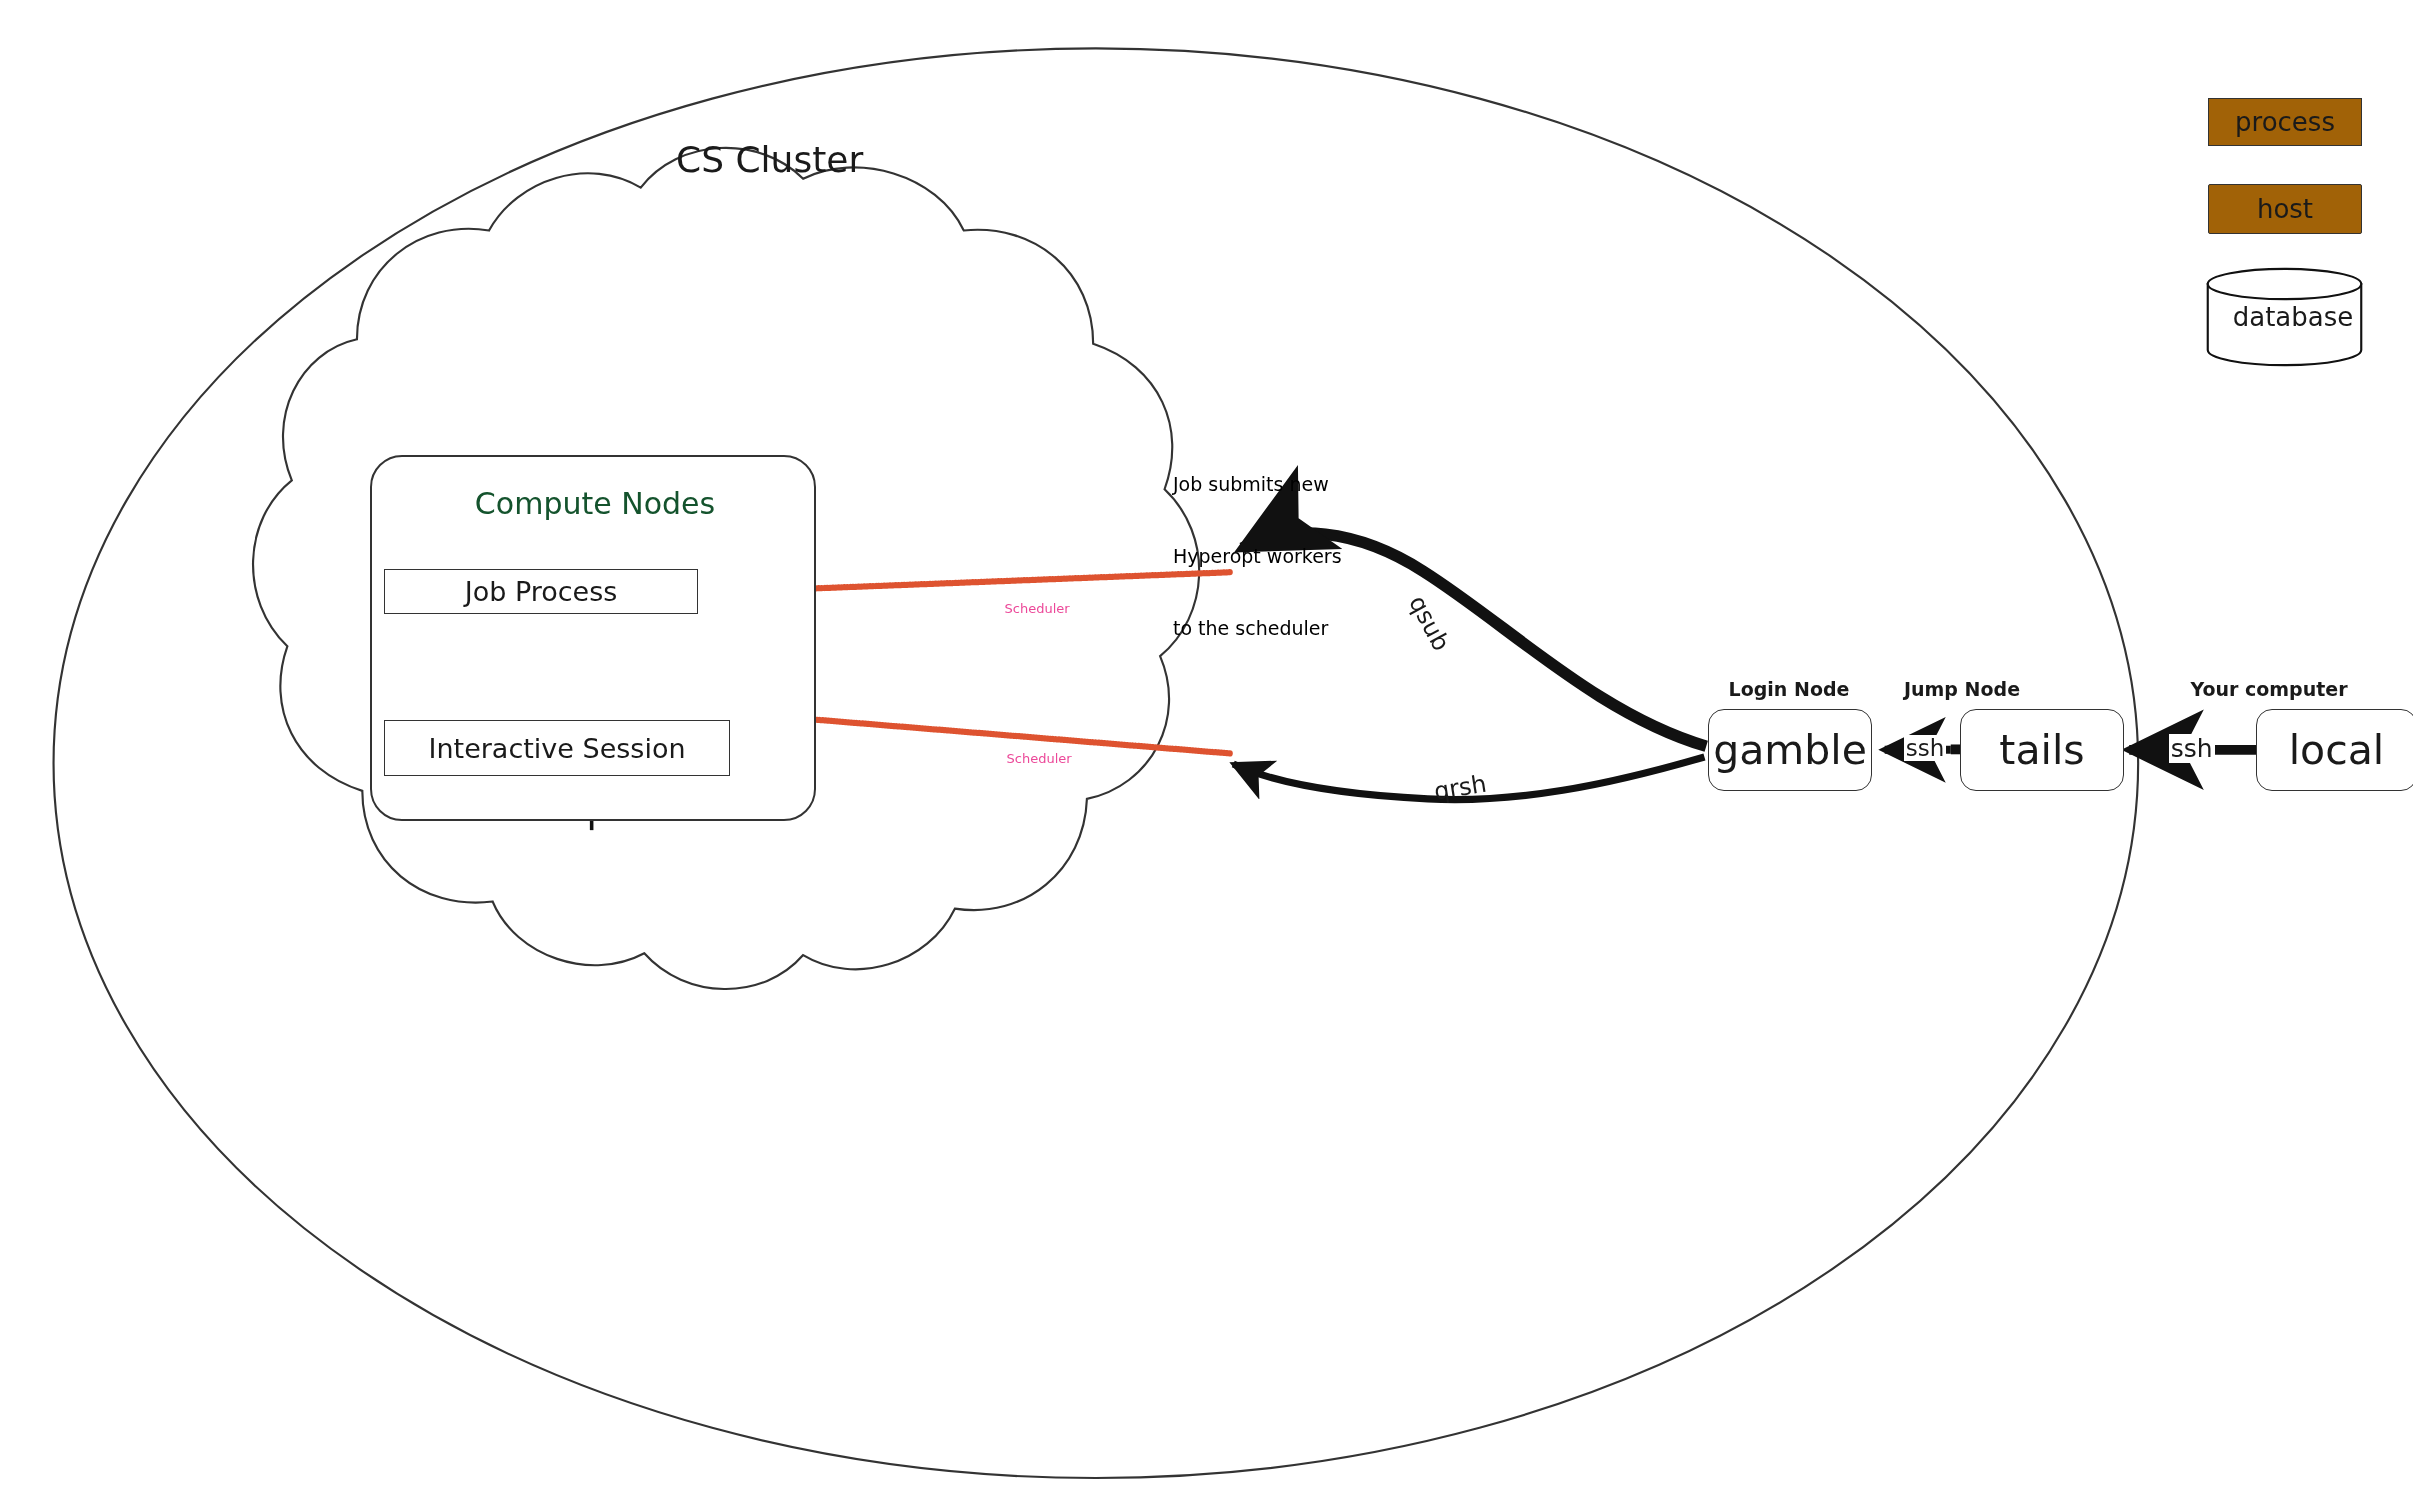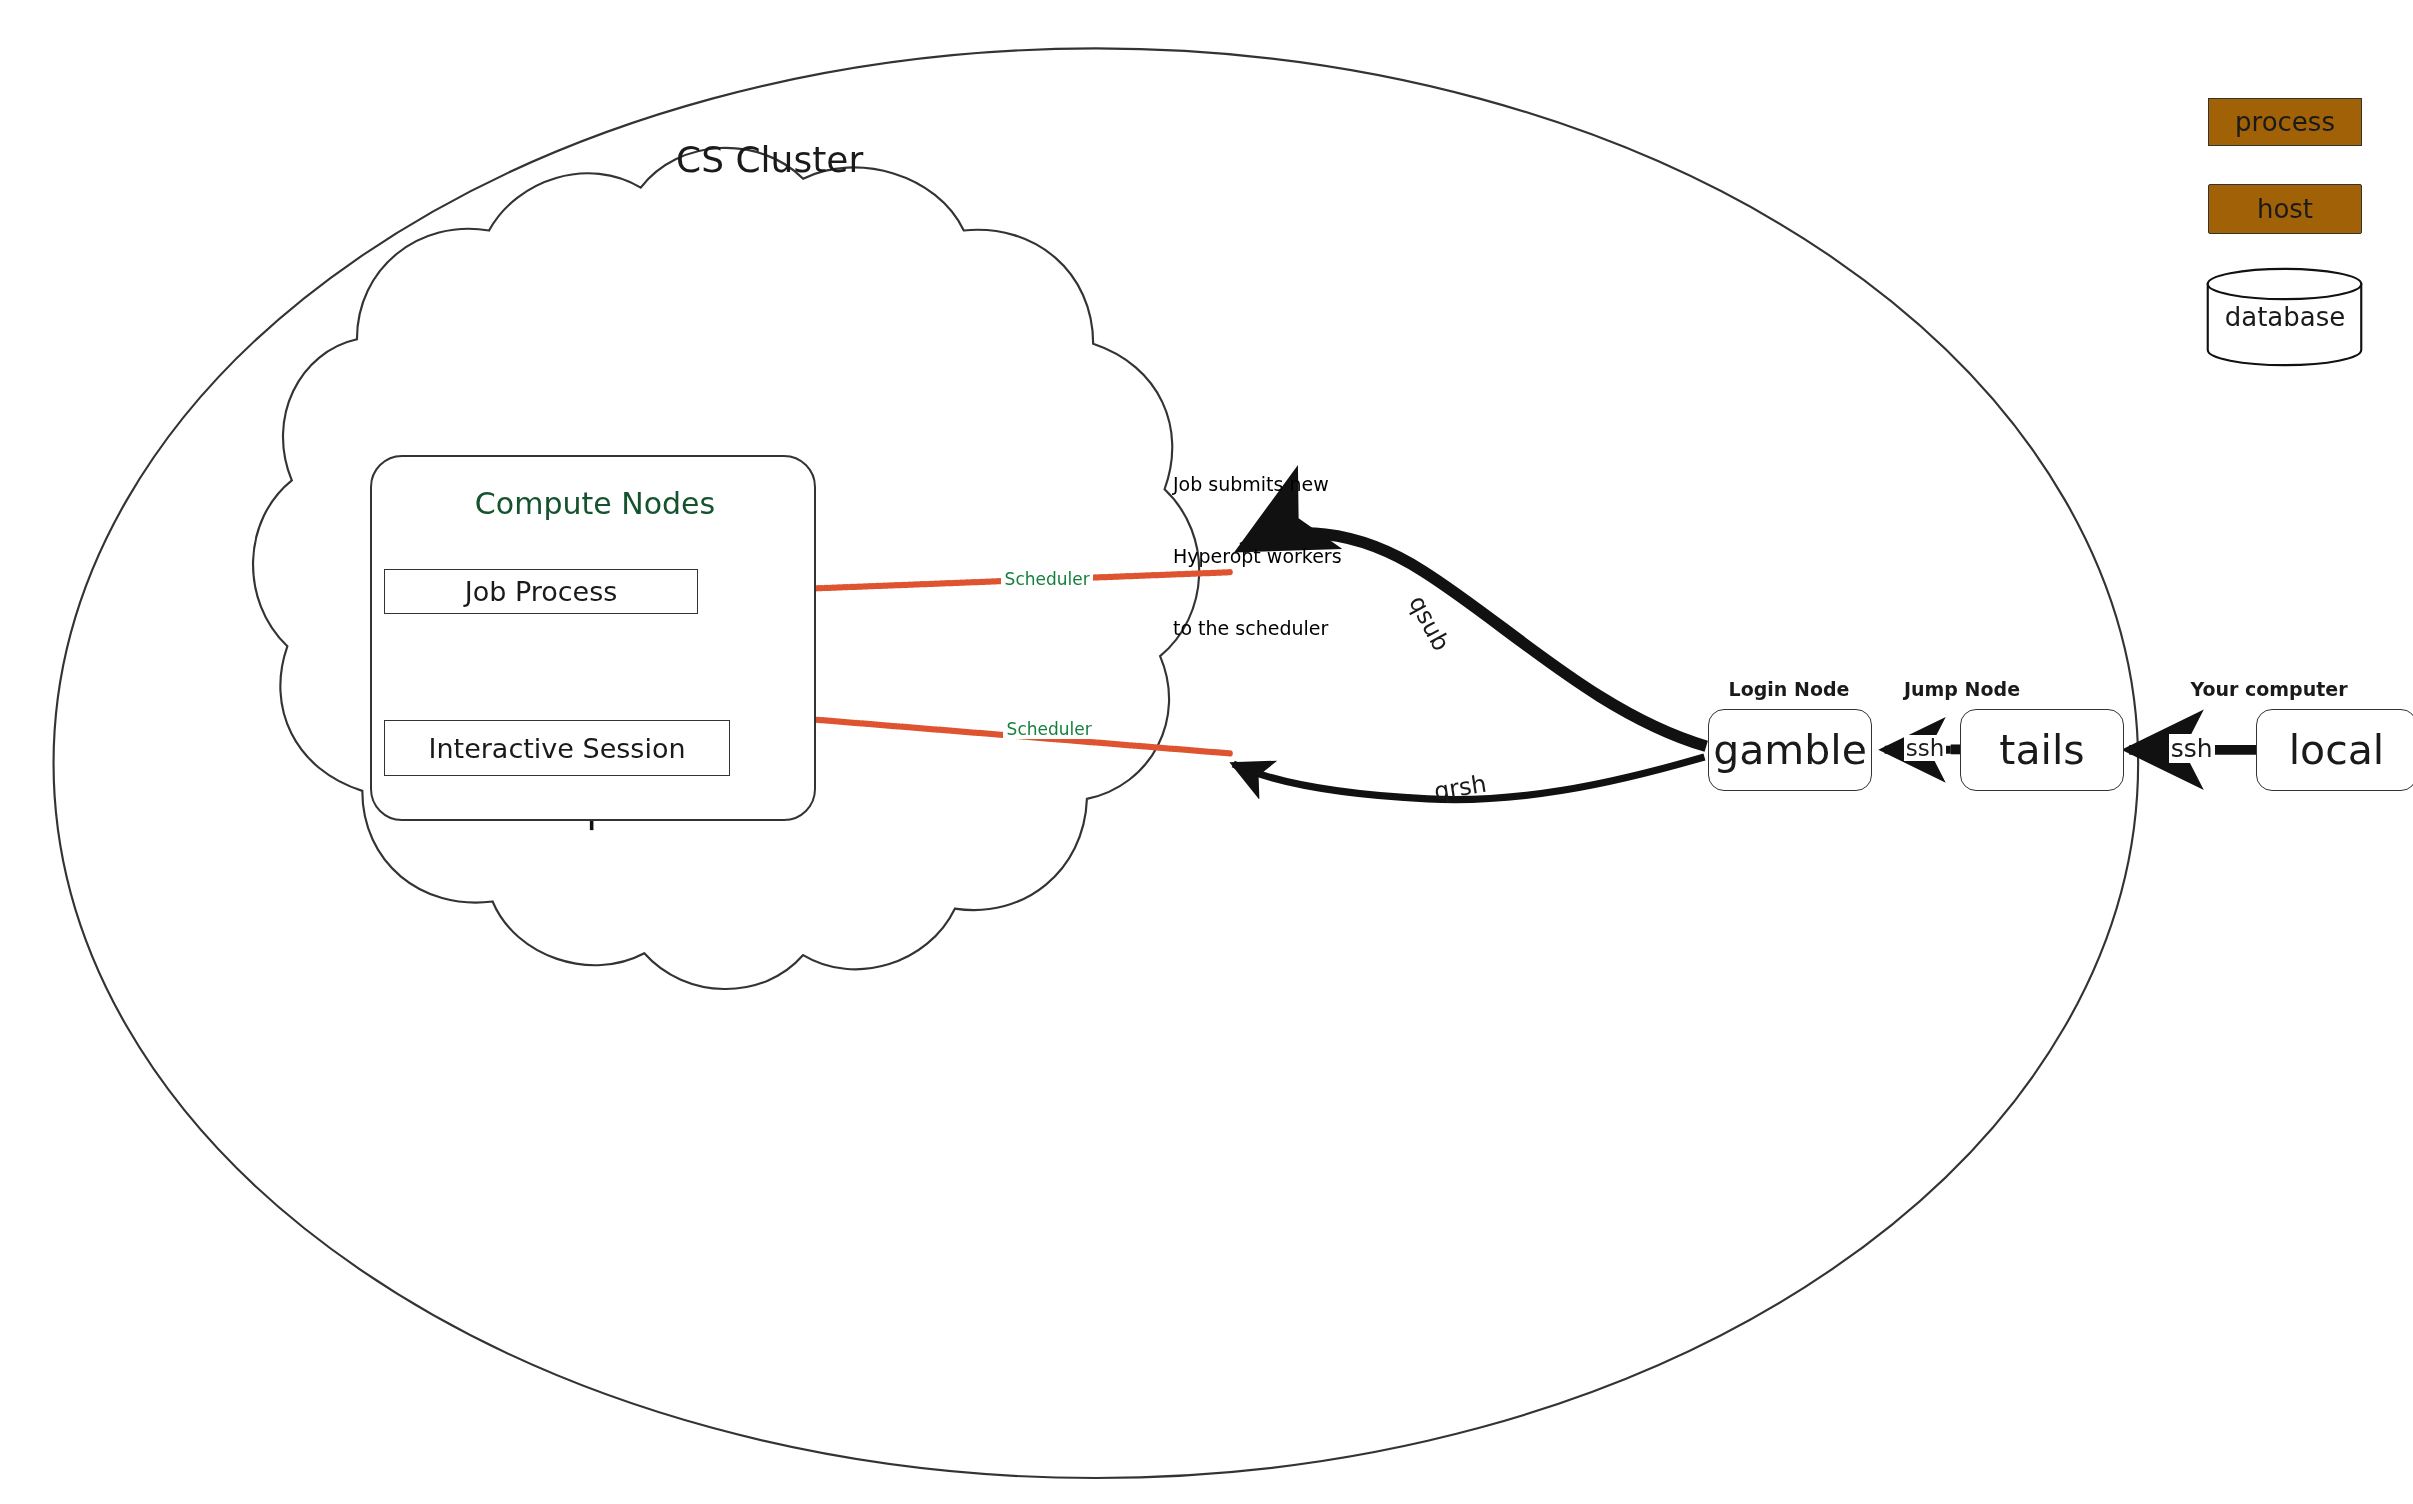--- a/index.html
+++ b/index.html
@@ -50,23 +50,24 @@
     font-weight: bold;
   }
   .edge-label {
     position: absolute;
     color: #1a1a1a;
     white-space: pre;
     background: transparent;
   }
   .sched-label {
     position: absolute;
-    color: #15803d;
-    font-size: 17px;
-    white-space: pre;
+    color: #ec4899;
+    font-size: 13px;
+    white-space: pre;
+    margin-top: 32px;
   }
   .green-note {
     position: absolute;
     color: #000000;
     font-size: 19px;
     line-height: 24px;
     white-space: pre;
   }
   .legend-item {
     position: absolute;
@@ -80,20 +81,21 @@
   }
   .legend-process {
     border: 1.8px solid #333333;
   }
   .legend-host {
     border: 1.8px solid #333333;
     border-radius: 2px;
   }
   .legend-db-wrap {
     position: absolute;
+    padding-left: 16px;
   }
   .legend-db-text {
     position: absolute;
     left: 0;
     top: 0;
     width: 100%;
     height: 100%;
     display: flex;
     align-items: center;
     justify-content: center;

